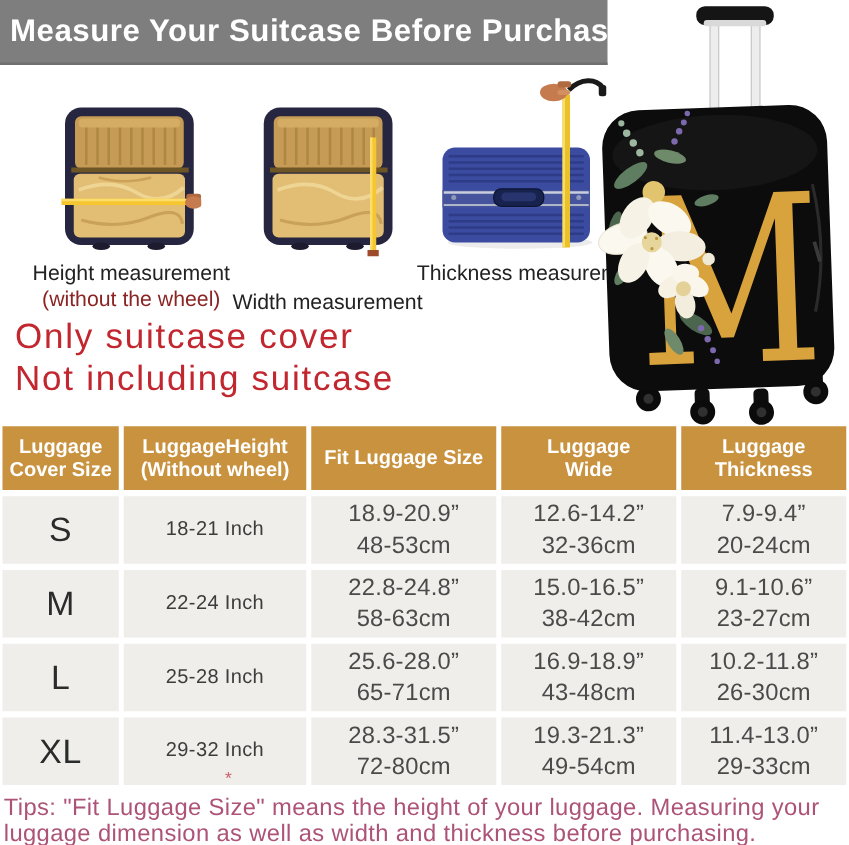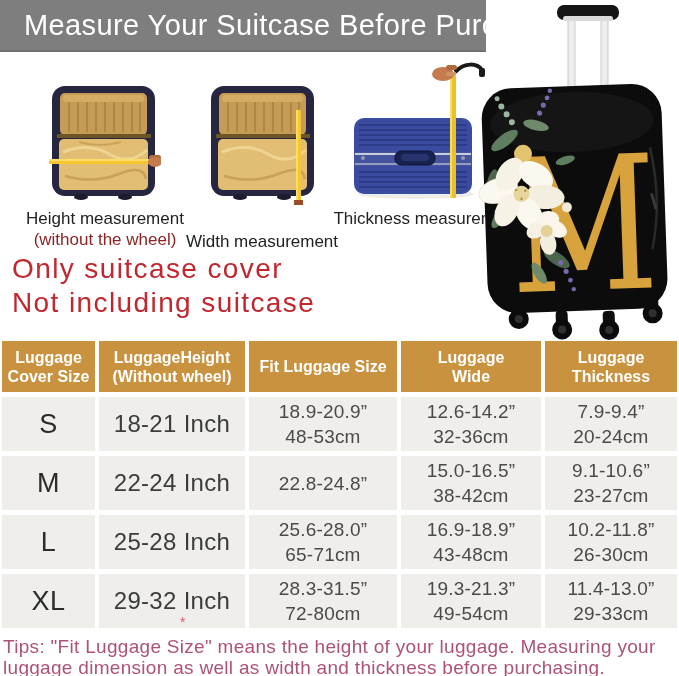--- a/index.html
+++ b/index.html
@@ -7,22 +7,22 @@
     position:relative;width:679px;height:676px;background:#ffffff;overflow:hidden;
     font-family:"Liberation Sans",sans-serif;
   }
 
   
   .banner{
     position:absolute;left:0;top:0;width:486px;height:52px;background:#7E7E7E;
     display:flex;align-items:center;border-bottom:2px solid #6F6F6F;box-sizing:border-box;
   }
   .banner-title{
-    color:#FFFFFF;font-weight:normal;font-size:29px;letter-spacing:.4px;
-    padding-left:24px;white-space:nowrap;
+    color:#FFFFFF;font-weight:bold;font-size:25px;letter-spacing:.4px;
+    padding-left:8px;white-space:nowrap;
   }
 
   
   .fig{position:absolute;display:flex;flex-direction:column;align-items:center;margin-left:19px;}
   .fig1{left:2px;top:84px;width:168px;}
   .fig2{left:172px;top:84px;width:142px;gap:19px;}
   .fig3{left:322px;top:60px;width:170px;}
   .fig-label{font-size:17px;color:#222222;margin-top:7px;white-space:nowrap;}
   .fig-sublabel{font-size:17px;color:#8B2424;margin-top:1px;white-space:nowrap;}
 
@@ -45,21 +45,21 @@
   }
   .th{
     background:#C8923F;color:#FFFFFF;font-weight:bold;font-size:16px;line-height:19px;
     display:flex;flex-direction:column;align-items:center;justify-content:center;text-align:center;
   }
   .td{
     background:#EFEEEA;display:flex;flex-direction:column;align-items:center;justify-content:center;
     text-align:center;position:relative;
   }
   .td-size{font-size:27px;color:#2B2B2B;letter-spacing:.5px;}
-  .td-fit{font-size:24px;color:#3C3C3C;letter-spacing:.3px;}
+  .td-fit{font-size:16px;color:#3C3C3C;letter-spacing:.3px;}
   .td-val{font-size:19px;line-height:25px;color:#4A4A4A;letter-spacing:.2px;}
   .xl-note{
     position:absolute;bottom:0;left:50%;transform:translateX(8px);
     color:#CF5F6A;font-size:14px;line-height:12px;
   }
 
   
   .tips{
     position:absolute;left:3px;top:637px;color:#AD5378;font-size:19px;
     line-height:20.5px;letter-spacing:.3px;white-space:nowrap;
@@ -265,20 +265,21 @@
       </div>
 
     <div class="td">
         <span class="td-size">M</span>
       </div>
     <div class="td">
         <span class="td-fit">22-24 Inch</span>
       </div>
     <div class="td">
         <span class="td-val">22.8-24.8”</span>
+        <span class="td-val">58-63cm</span>
       </div>
     <div class="td">
         <span class="td-val">15.0-16.5”</span>
         <span class="td-val">38-42cm</span>
       </div>
     <div class="td">
         <span class="td-val">9.1-10.6”</span>
         <span class="td-val">23-27cm</span>
       </div>
 

